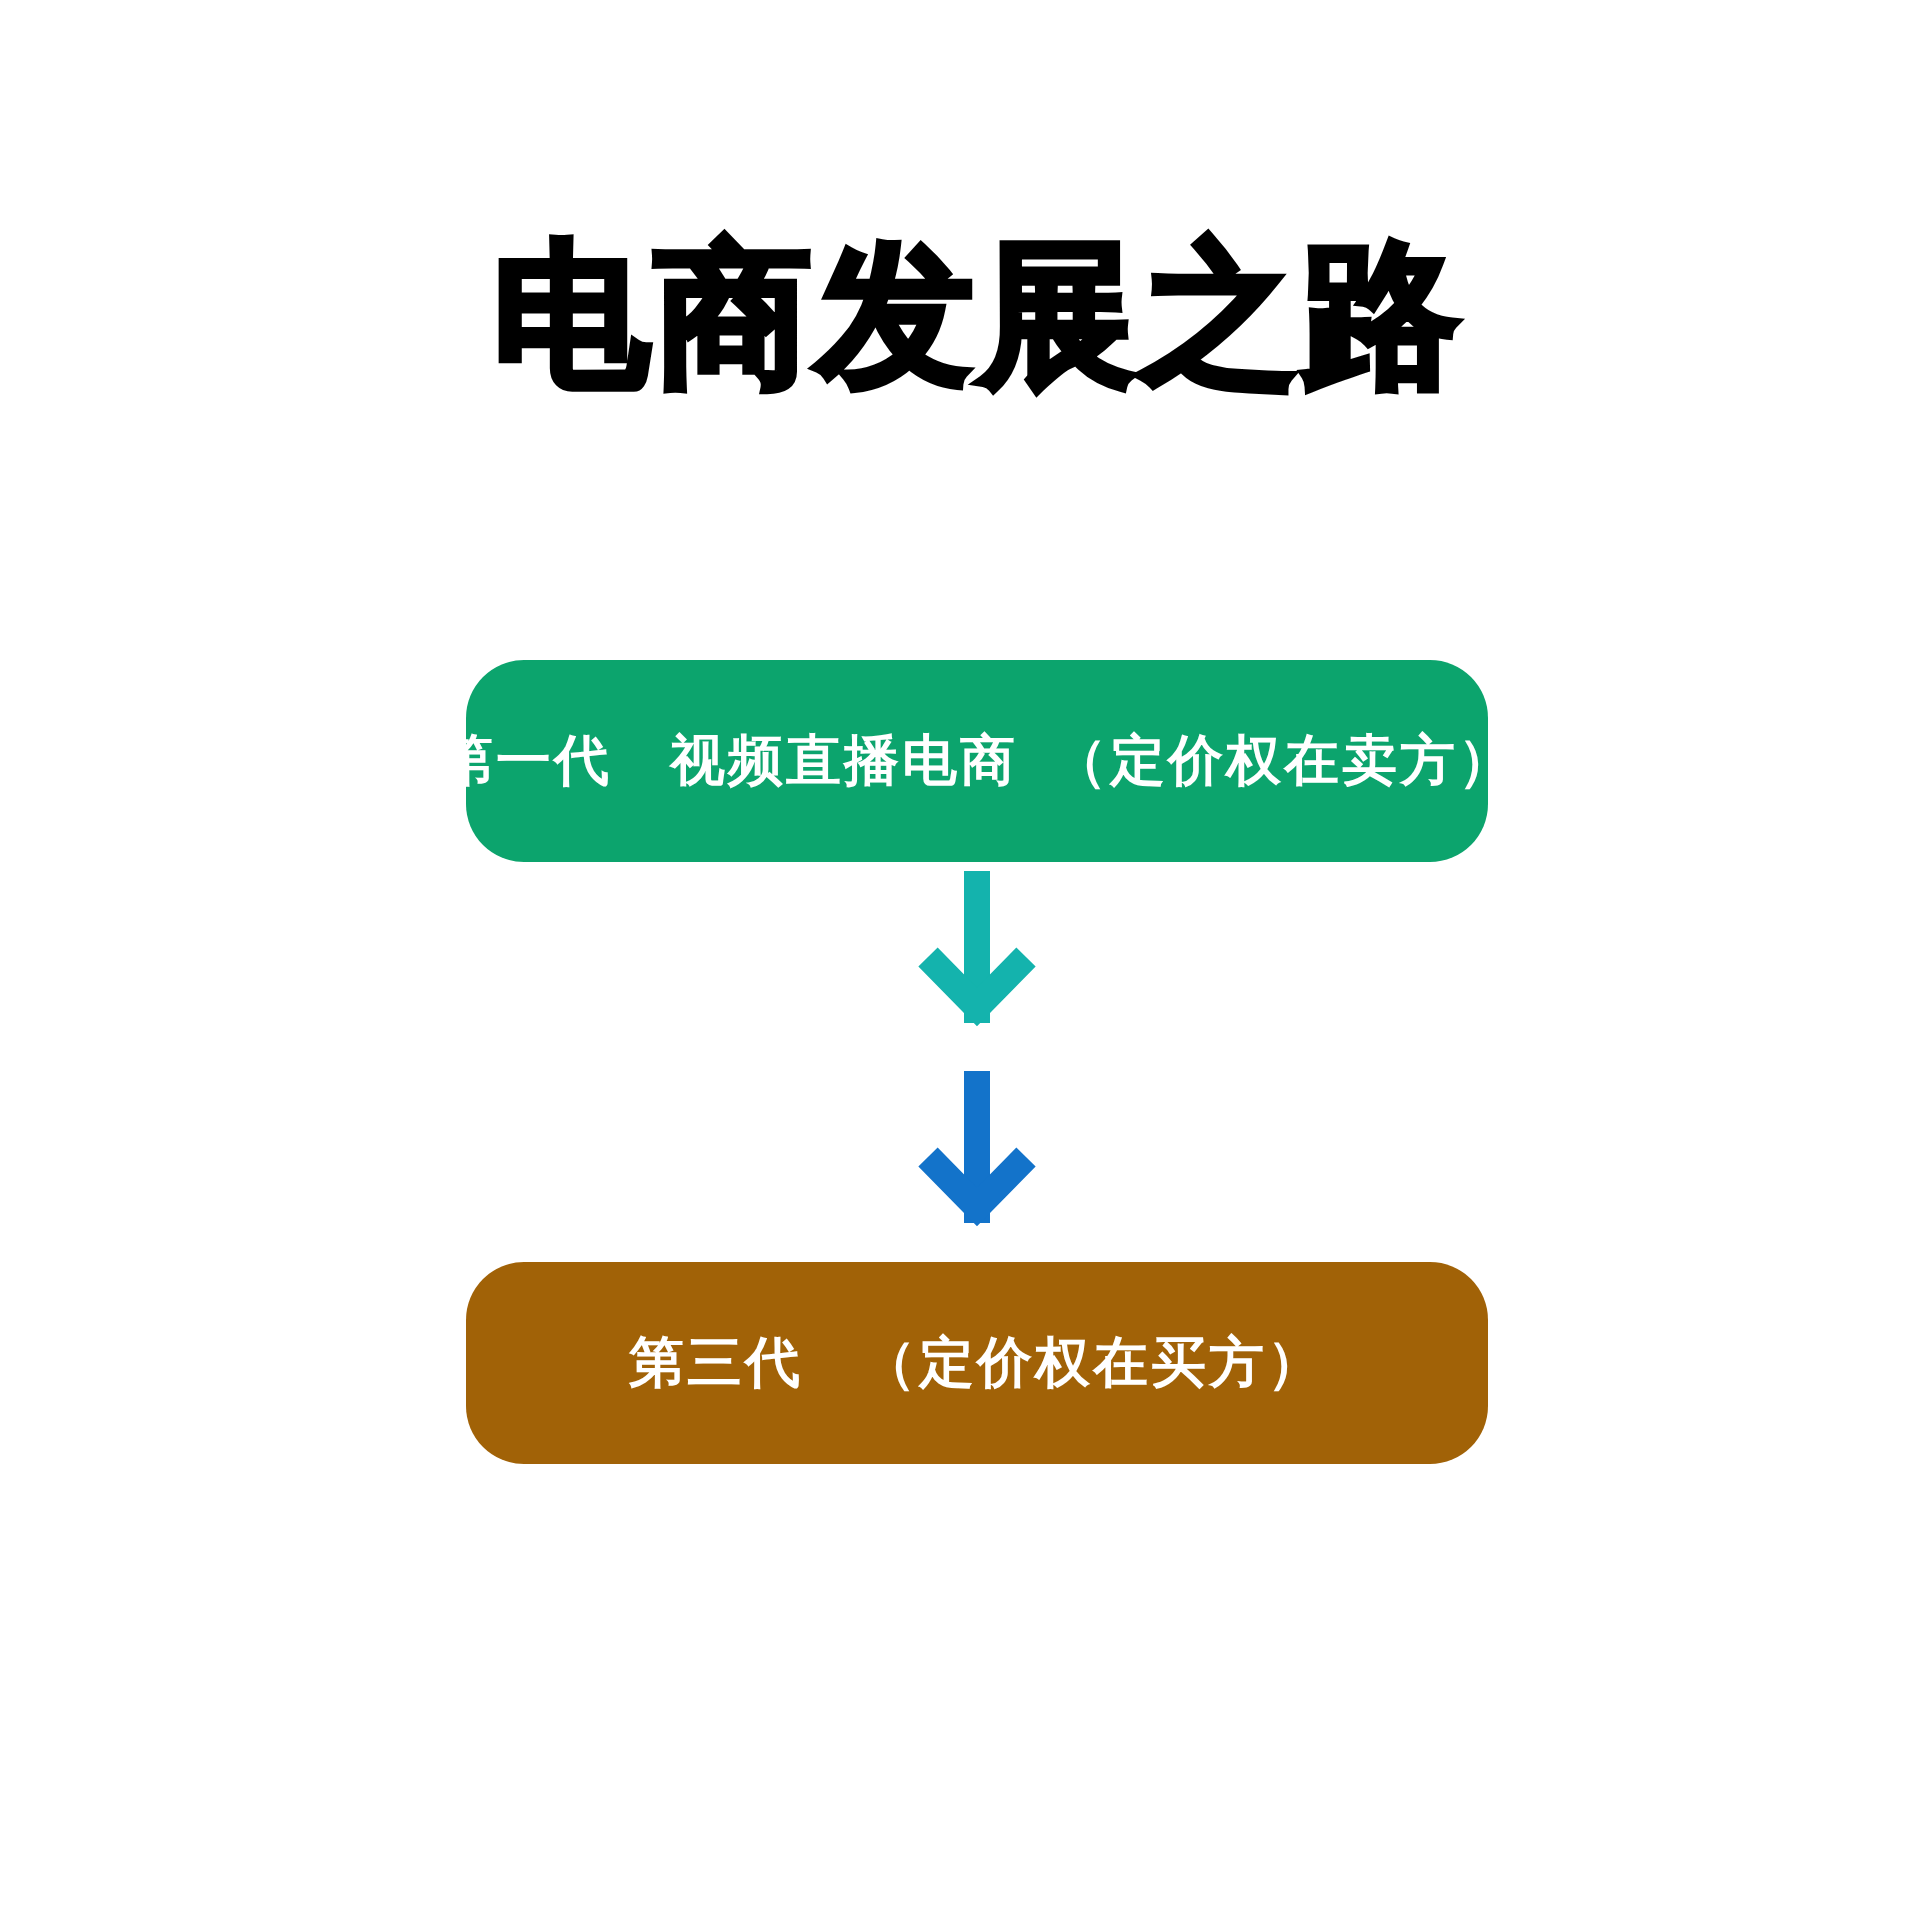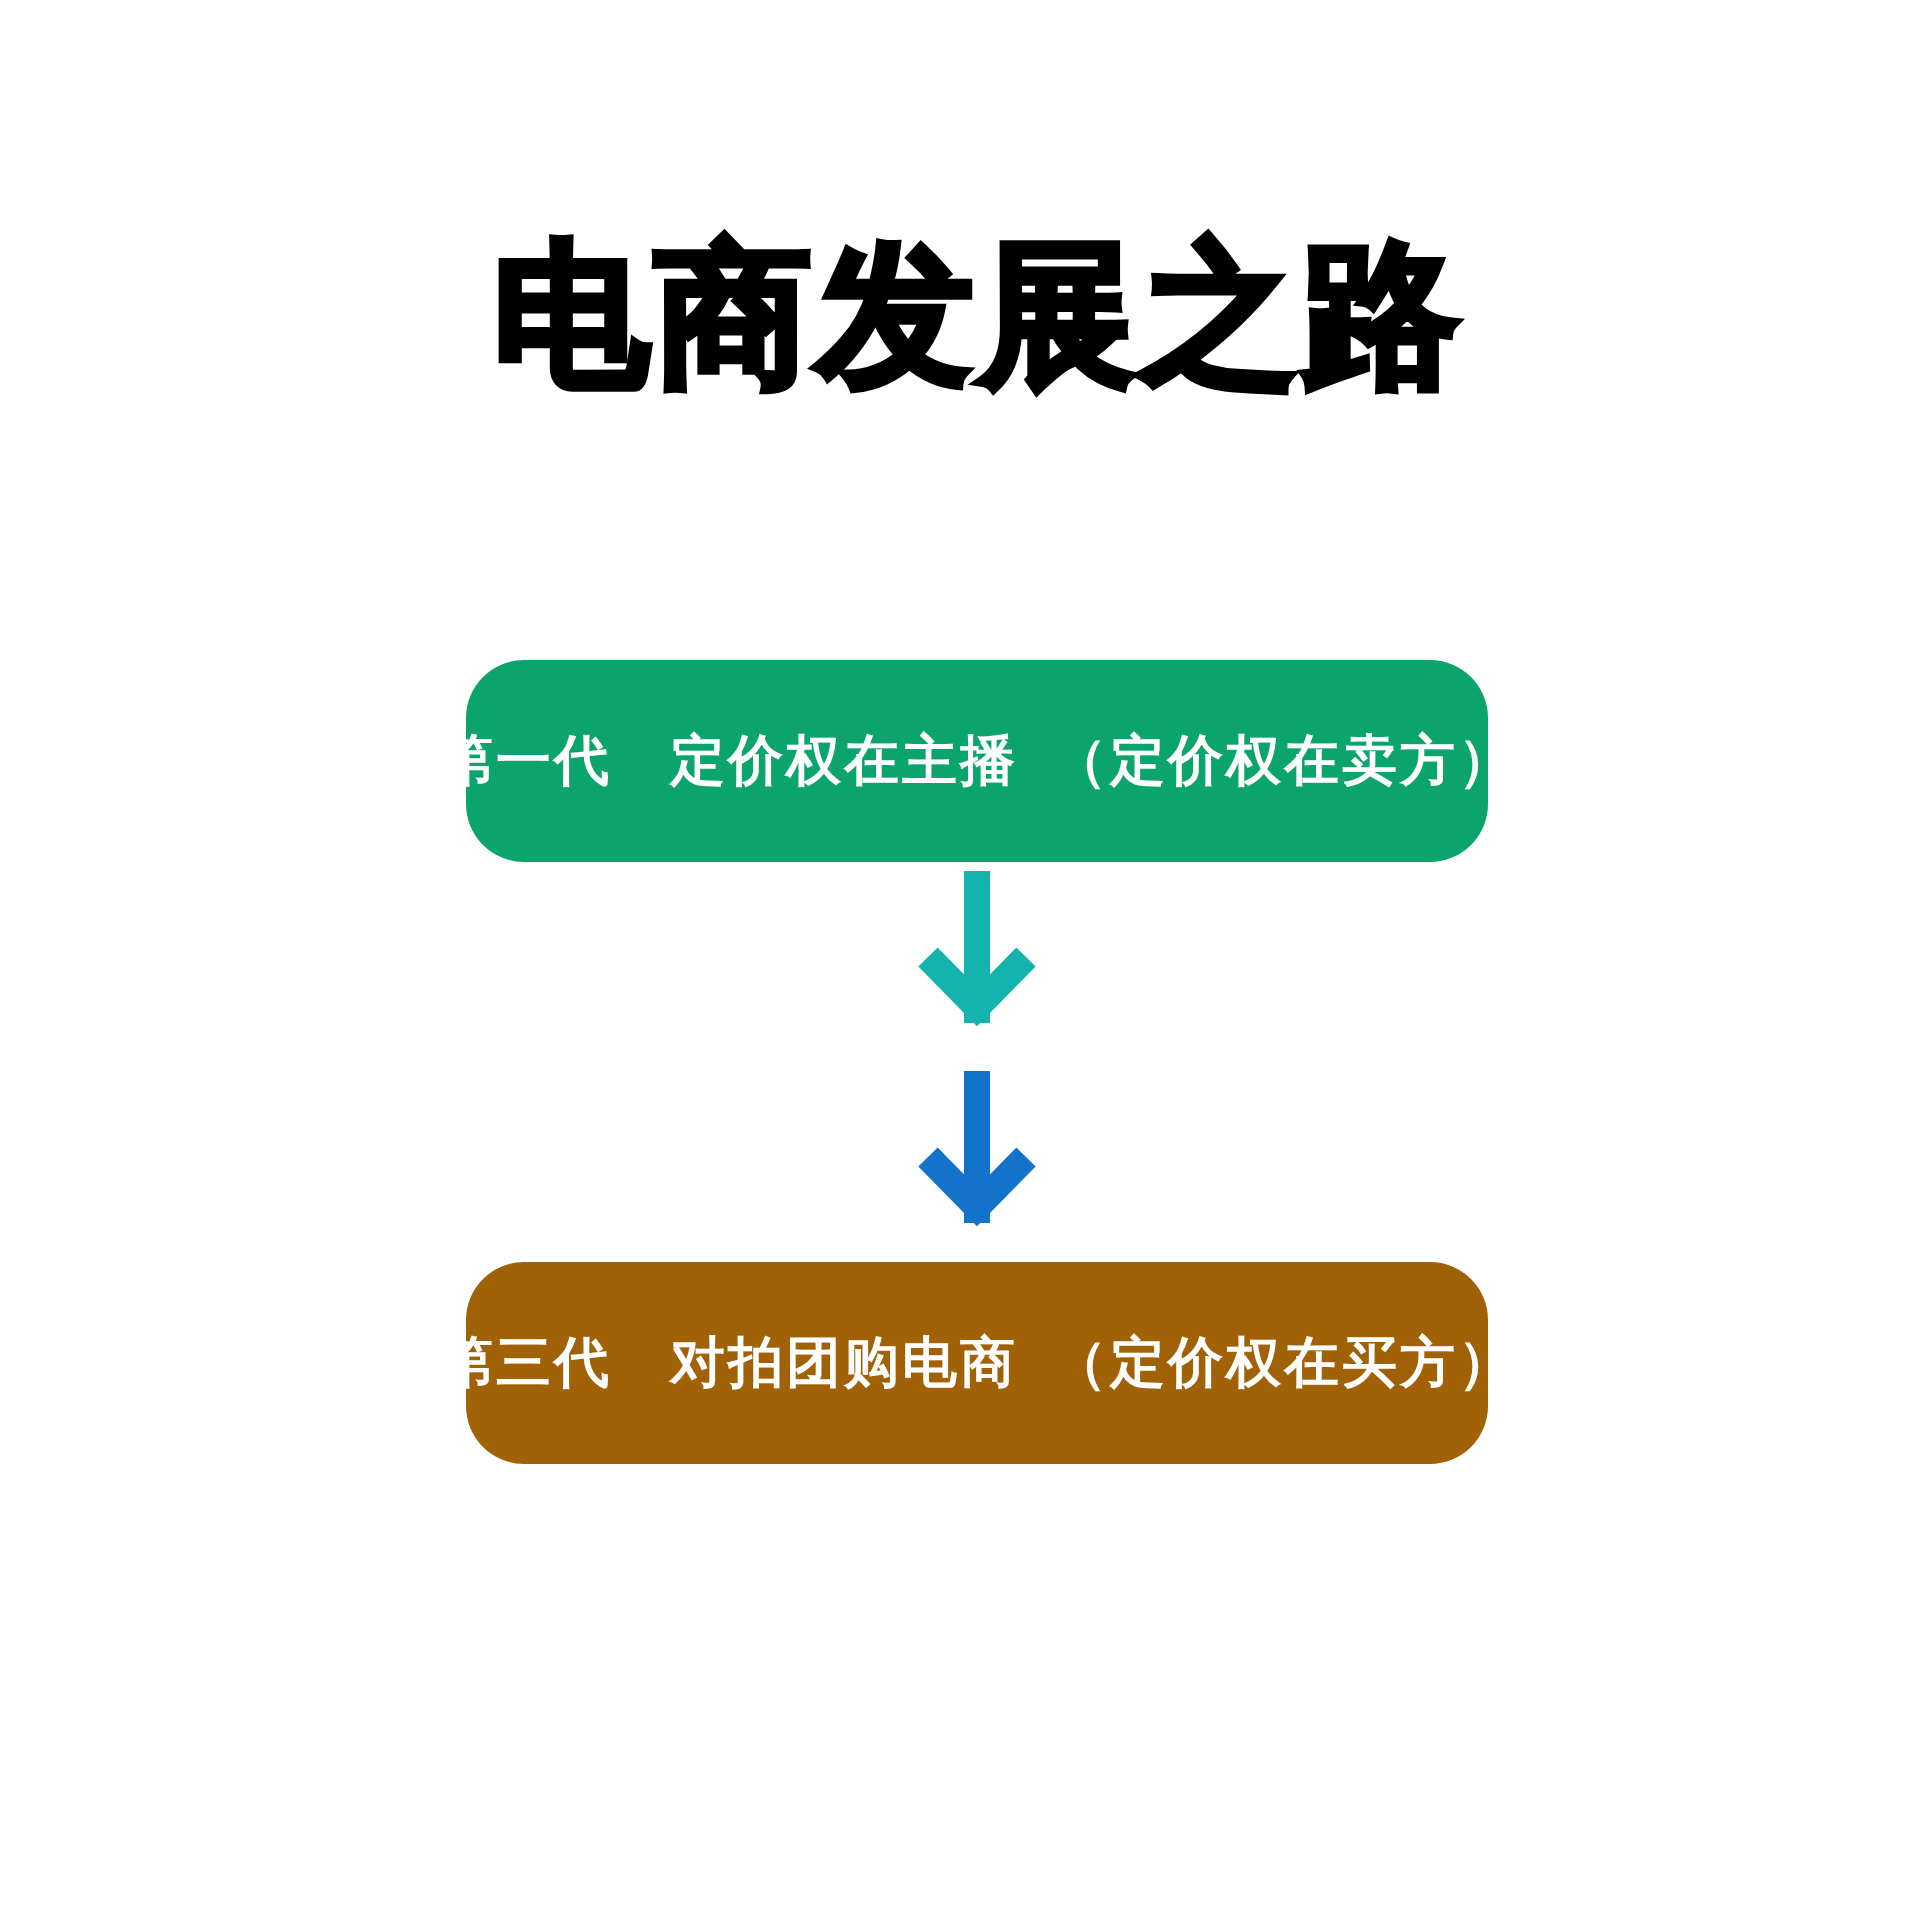--- a/index.html
+++ b/index.html
@@ -72,21 +72,21 @@
 
 <div class="canvas">
 
   <div class="title">电商发展之路</div>
 
   <div class="flow">
 
     <div class="gen-box" style="background: rgb(12, 164, 109);">
       <div class="box-label">
         <span class="generation">第一代</span>
-        <span class="model">定价权在主播</span>
+        <span class="model">视频直播电商</span>
         <span class="pricing">（定价权在卖方）</span>
       </div>
     </div>
 
     <div class="arrow-wrap">
       <svg class="arrow-svg" width="130" height="180" viewBox="0 0 130 180" style="color: rgb(20, 179, 173);">
         <rect x="52" y="0" width="26" height="152" fill="currentColor"></rect>
         <polyline points="16,86 65,136 114,86" fill="none" stroke="currentColor" stroke-width="27" stroke-linejoin="miter" stroke-linecap="butt"></polyline>
       </svg>
     </div>
@@ -95,19 +95,18 @@
     <div class="arrow-wrap second">
       <svg class="arrow-svg" width="130" height="180" viewBox="0 0 130 180" style="color: rgb(19, 115, 202);">
         <rect x="52" y="0" width="26" height="152" fill="currentColor"></rect>
         <polyline points="16,86 65,136 114,86" fill="none" stroke="currentColor" stroke-width="27" stroke-linejoin="miter" stroke-linecap="butt"></polyline>
       </svg>
     </div>
 
     <div class="gen-box" style="background: #a16207;">
       <div class="box-label">
         <span class="generation">第三代</span>
-        <span class="model">对拍团购电商</span>
         <span class="pricing">（定价权在买方）</span>
       </div>
     </div>
 
   </div>
 </div>
 
 </body></html>

